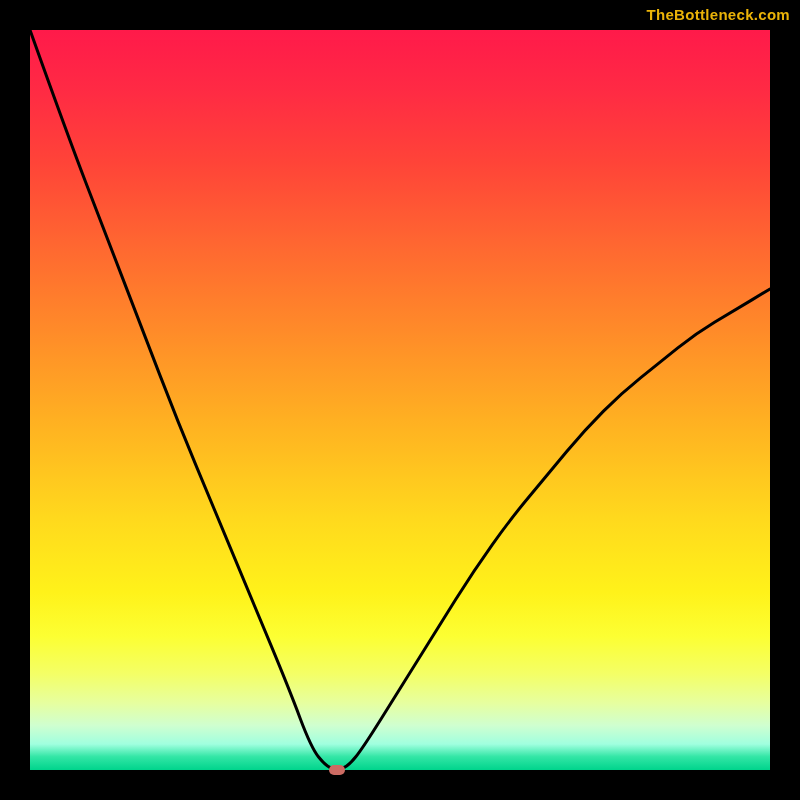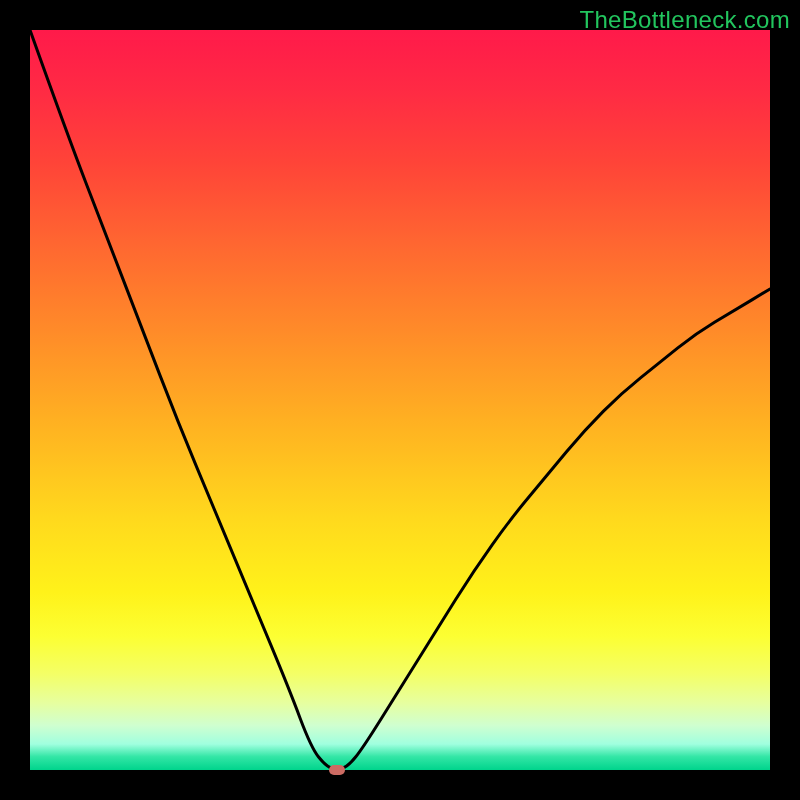--- a/index.html
+++ b/index.html
@@ -38,23 +38,23 @@
       #cfffd0 94%,
       #a0ffdf 96.5%,
       #33e6a6 98.2%,
       #00d48c 100%
     );
   }
   .watermark {
     position: absolute;
     top: 6px;
     right: 10px;
-    color: #22c55e;
-    font-size: 24px;
-    font-weight: 400;
+    color: #eab308;
+    font-size: 15px;
+    font-weight: 700;
     letter-spacing: 0.3px;
   }
   .curve {
     position: absolute;
     left: 0;
     top: 0;
     width: 740px;
     height: 740px;
     pointer-events: none;
   }

